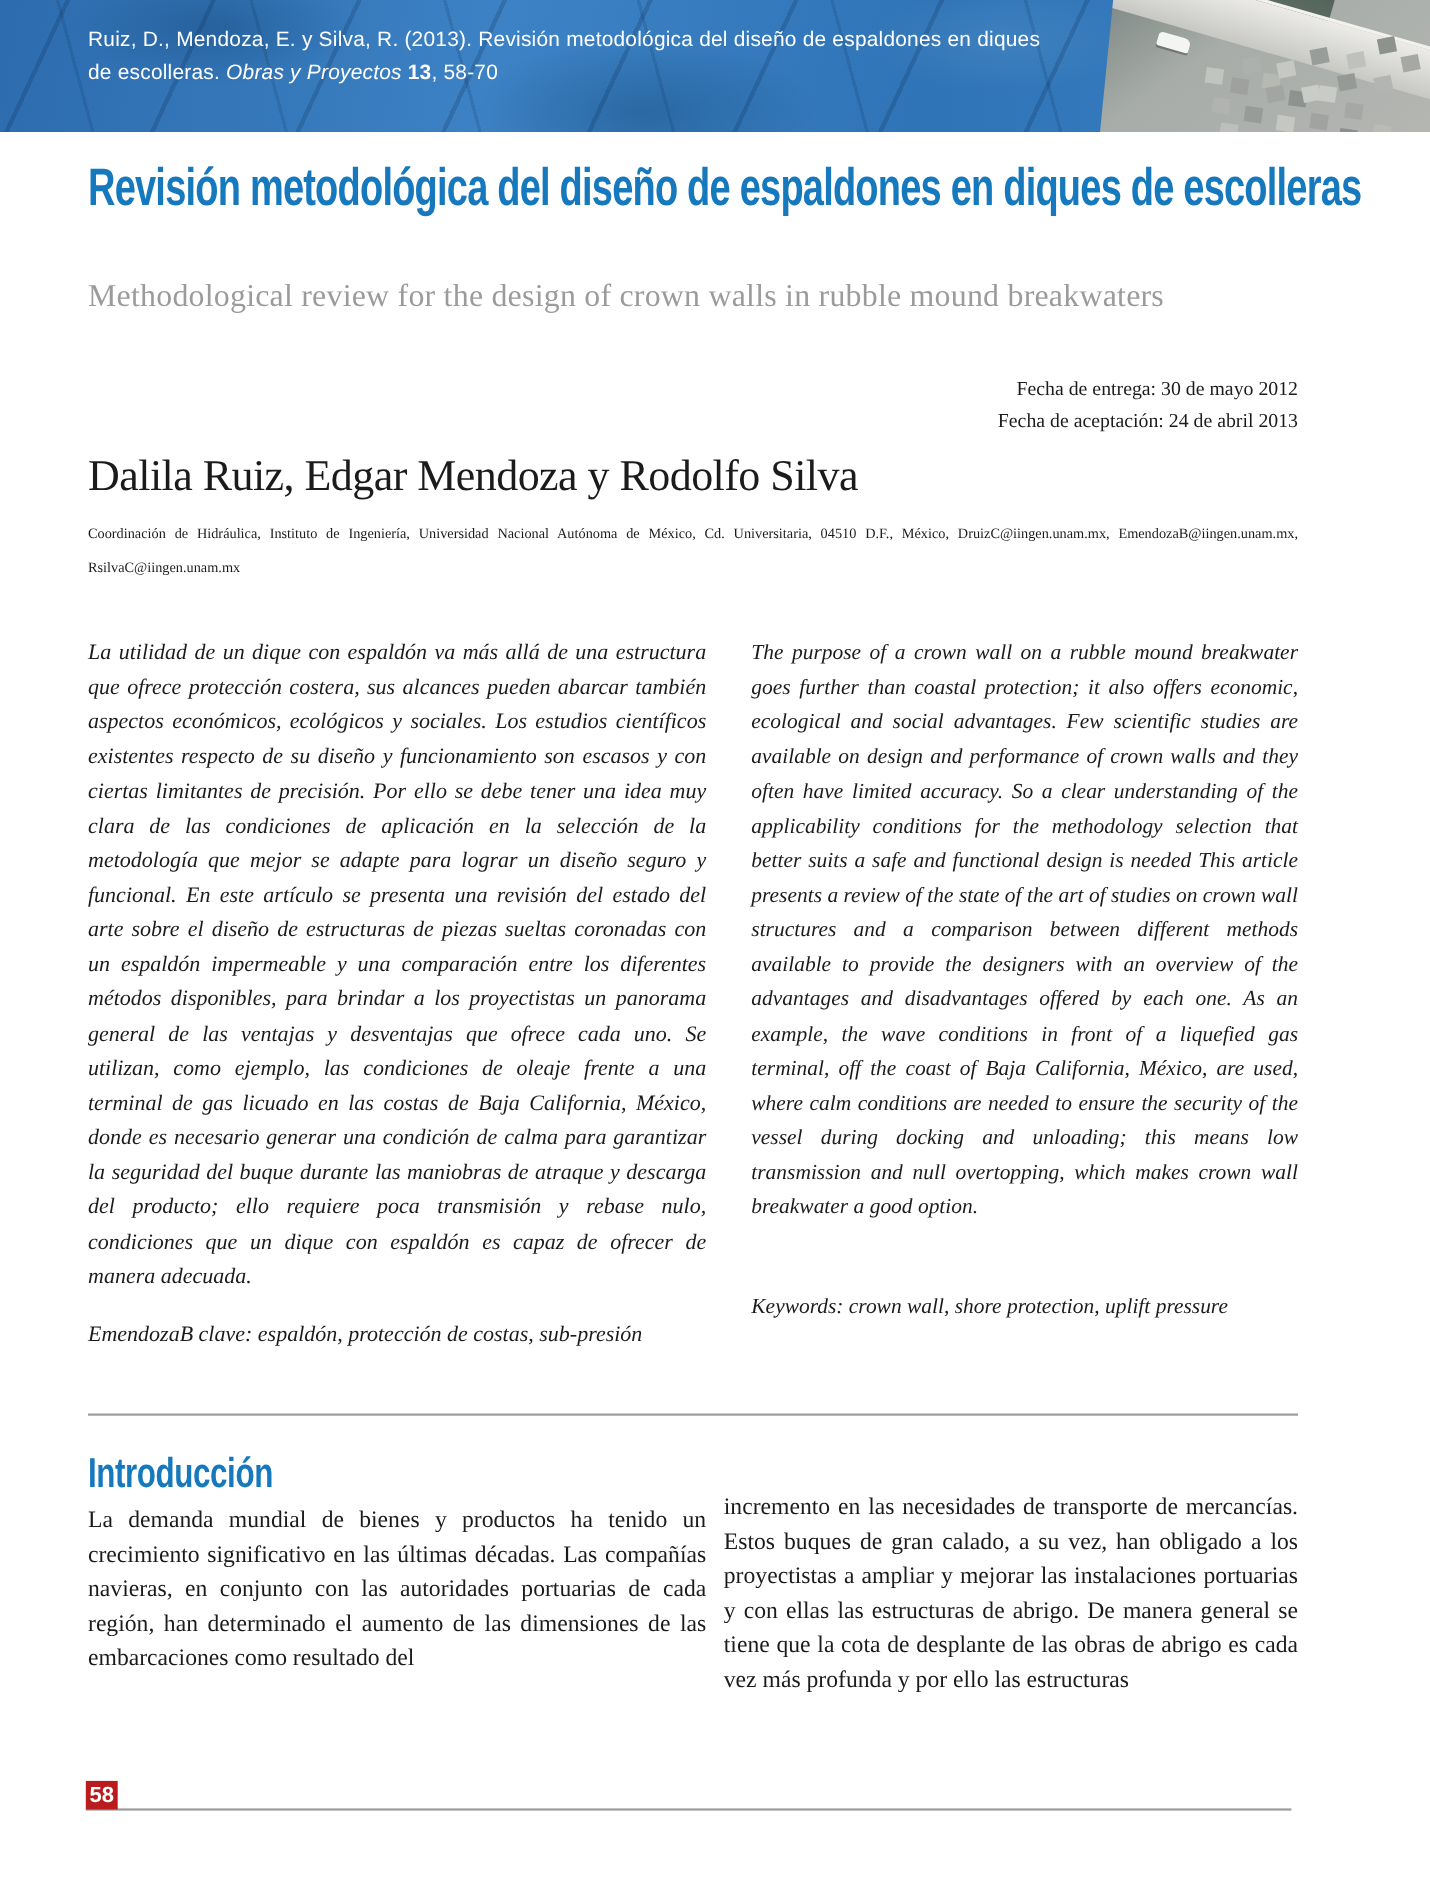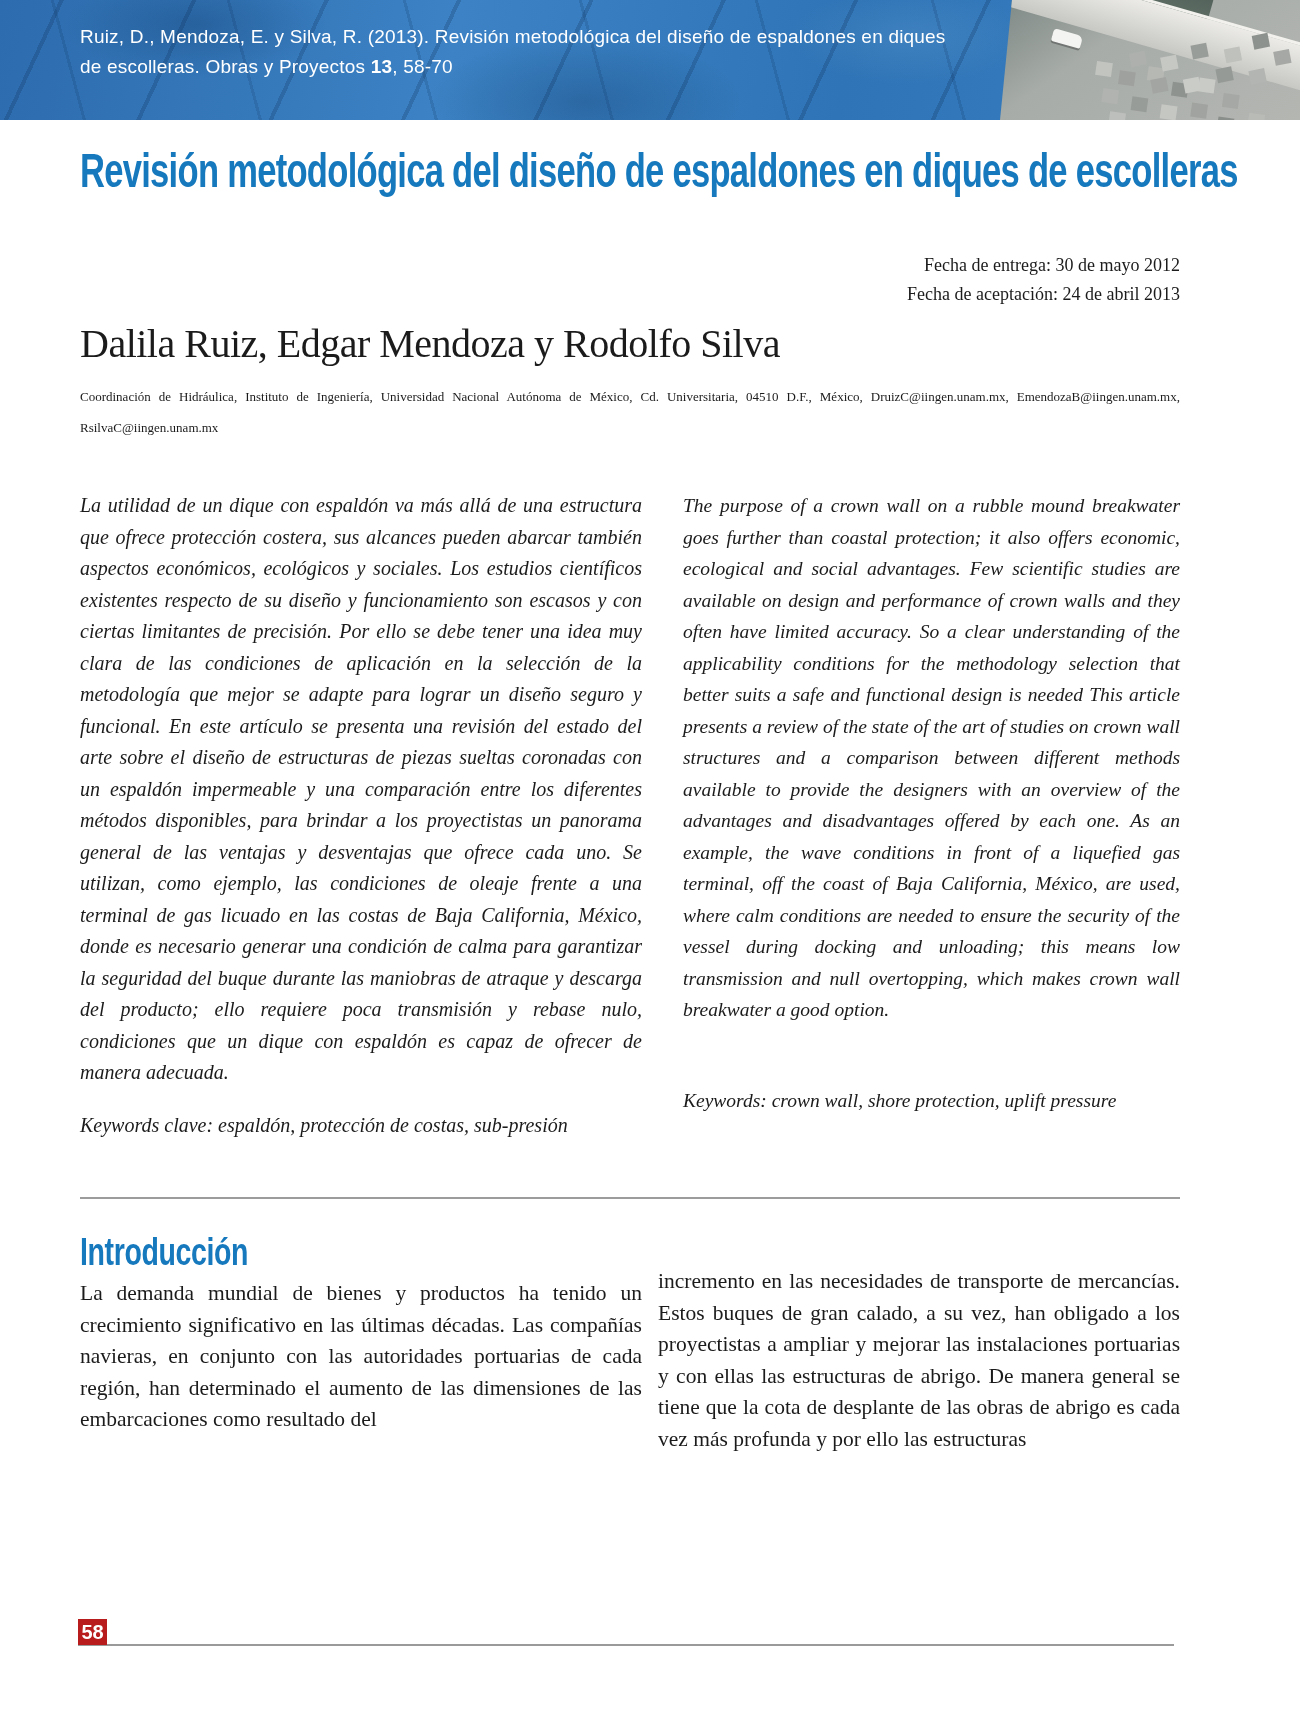--- a/index.html
+++ b/index.html
@@ -24,21 +24,21 @@
     content:""; position:absolute; inset:0;
     background:
       repeating-linear-gradient(115deg, transparent 0 54px, rgba(10,40,80,.22) 54px 58px, transparent 58px 120px),
       repeating-linear-gradient(75deg, transparent 0 80px, rgba(15,50,95,.18) 80px 83px, transparent 83px 170px);
   }
   .citation {
     position:absolute; left:80px; top:22px; width:880px; z-index:3;
     font-family:"Liberation Sans", sans-serif; font-size:19px; line-height:30px;
     color:#ffffff; letter-spacing:.2px;
   }
-  .citation .jt { }
+  .citation .jt { font-style:italic; }
   .citation .vol { font-weight:bold; }
 
   
   .photo {
     position:absolute; left:1000px; top:0; width:300px; height:120px; z-index:2;
     clip-path:polygon(4% 0, 100% 0, 100% 100%, 0 100%);
     background:linear-gradient(145deg, #7d8884 0%, #a7aca8 35%, #b4b6b2 100%);
   }
   .photo .water {
     position:absolute; left:-30px; top:-34px; width:240px; height:58px;
@@ -157,34 +157,35 @@
       <span>Ruiz, D., Mendoza, E. y Silva, R. (2013). Revisión metodológica del diseño de espaldones en diques de escolleras. </span><span class="jt">Obras y Proyectos</span><span class="vol"> 13</span><span>, 58-70</span>
     </div>
   </div>
 
   <div class="content">
 
     <h1 class="title-es">
       <span class="cond">Revisión metodológica del diseño de espaldones en diques de escolleras</span>
     </h1>
 
+    <div class="title-en">Methodological review for the design of crown walls in rubble mound breakwaters</div>
 
     <div class="dates">
       <div>Fecha de entrega: 30 de mayo 2012</div>
       <div>Fecha de aceptación: 24 de abril 2013</div>
     </div>
 
     <div class="authors">Dalila Ruiz, Edgar Mendoza y Rodolfo Silva</div>
 
     <div class="affiliation">Coordinación de Hidráulica, Instituto de Ingeniería, Universidad Nacional Autónoma de México, Cd. Universitaria, 04510 D.F., México, DruizC@iingen.unam.mx, EmendozaB@iingen.unam.mx, RsilvaC@iingen.unam.mx</div>
 
     <div class="abstracts">
       <div class="abs-es">
         <p>La utilidad de un dique con espaldón va más allá de una estructura que ofrece protección costera, sus alcances pueden abarcar también aspectos económicos, ecológicos y sociales. Los estudios científicos existentes respecto de su diseño y funcionamiento son escasos y con ciertas limitantes de precisión. Por ello se debe tener una idea muy clara de las condiciones de aplicación en la selección de la metodología que mejor se adapte para lograr un diseño seguro y funcional. En este artículo se presenta una revisión del estado del arte sobre el diseño de estructuras de piezas sueltas coronadas con un espaldón impermeable y una comparación entre los diferentes métodos disponibles, para brindar a los proyectistas un panorama general de las ventajas y desventajas que ofrece cada uno. Se utilizan, como ejemplo, las condiciones de oleaje frente a una terminal de gas licuado en las costas de Baja California, México, donde es necesario generar una condición de calma para garantizar la seguridad del buque durante las maniobras de atraque y descarga del producto; ello requiere poca transmisión y rebase nulo, condiciones que un dique con espaldón es capaz de ofrecer de manera adecuada.</p>
-        <div class="kw">Keywords clave: espaldón, protección de costas, sub-presión</div>
+        <div class="kw">EmendozaB clave: espaldón, protección de costas, sub-presión</div>
       </div>
       <div class="abs-en">
         <p>The purpose of a crown wall on a rubble mound breakwater goes further than coastal protection; it also offers economic, ecological and social advantages. Few scientific studies are available on design and performance of crown walls and they often have limited accuracy. So a clear understanding of the applicability conditions for the methodology selection that better suits a safe and functional design is needed  This article presents a review of the state of the art of studies on crown wall structures and a comparison between different methods available to provide the designers with an overview of the advantages and disadvantages offered by each one. As an example, the wave conditions in front of a liquefied gas terminal, off the coast of Baja California, México, are used, where calm conditions are needed to ensure the security of the vessel during docking and unloading; this means low transmission and null overtopping, which makes crown wall breakwater a good option.</p>
         <div class="kw">Keywords: crown wall, shore protection, uplift pressure</div>
       </div>
     </div>
 
     <hr class="rule">
 
     <div class="intro">

